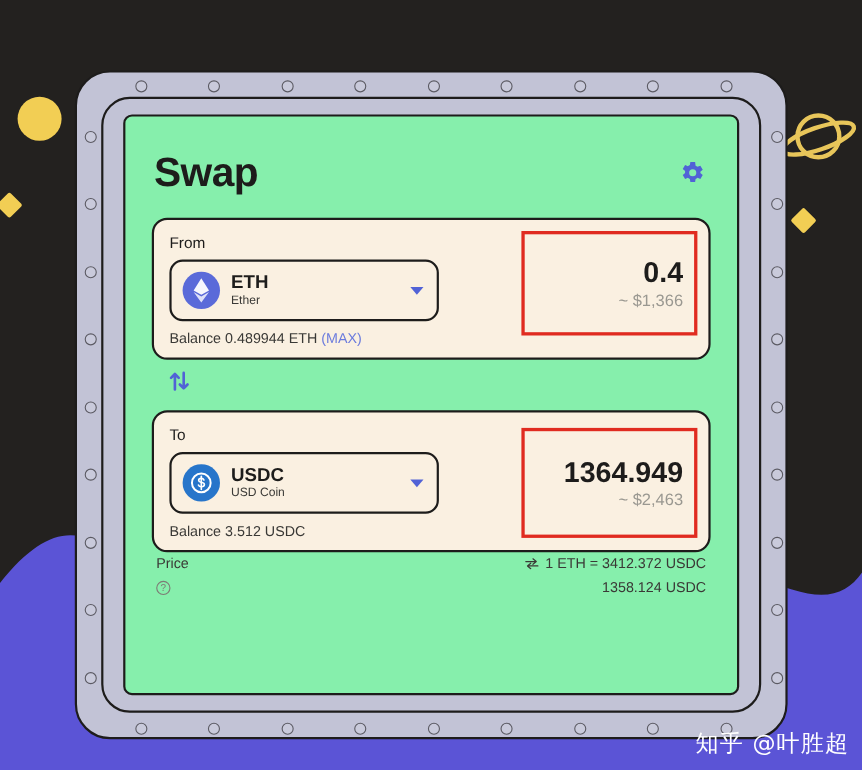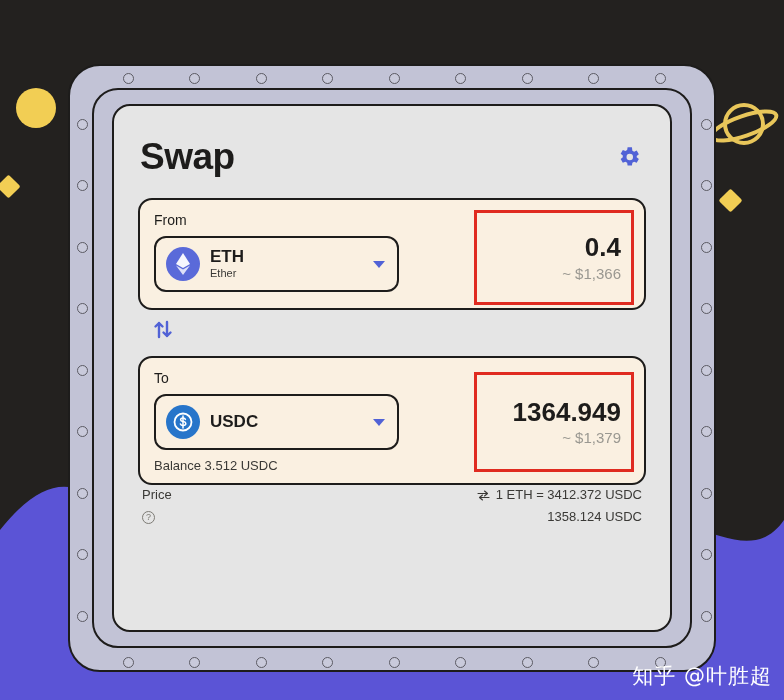--- a/index.html
+++ b/index.html
@@ -57,23 +57,23 @@
     border-radius: 50%;
     border: 1.5px solid #5b5a63;
     background: #c9cadb;
   }
 
   
   .card {
     position: absolute;
     left: 112px; top: 104px;
     width: 560px; height: 528px;
-    background: #e5e5e5;
+    background: #86efac;
     border: 2.5px solid #1d1c1b;
-    border-radius: 18px;
+    border-radius: 8px;
     padding: 22px 24px 0 24px;
   }
   .card-head {
     display: flex;
     align-items: center;
     justify-content: space-between;
     height: 58px;
     padding: 0 2px;
   }
   .card-title {
@@ -319,20 +319,24 @@
             <polygon points="8,17.5 15,13.5 8,23 1,13.5" fill="#ffffff" opacity="0.8"></polygon>
           </svg>
         </div>
         <div class="token-texts">
           <div class="token-sym">ETH</div>
           <div class="token-name">Ether</div>
         </div>
         <div class="caret"></div>
       </div>
 
+      <div class="balance">
+        <span>Balance 0.489944 ETH</span>
+        <span class="maxlink">(MAX)</span>
+      </div>
 
       <div class="amount-box">
         <div class="amount-val">0.4</div>
         <div class="amount-usd">~ $1,366</div>
       </div>
     </div>
 
     <div class="swap-arrows">
       <svg width="26" height="26" viewBox="0 0 26 26">
         <path d="M9 21 L9 7 M9 7 L5.5 10.5 M9 7 L12.5 10.5" stroke="#5162d6" stroke-width="2.4" fill="none" stroke-linecap="round" stroke-linejoin="round"></path>
@@ -346,31 +350,32 @@
       <div class="token-select">
         <div class="token-icon" style="background:#2775ca;">
           <svg width="26" height="26" viewBox="0 0 26 26">
             <circle cx="13" cy="13" r="8.5" fill="none" stroke="#ffffff" stroke-width="1.8"></circle>
             <path d="M15.4 10.4c-.4-1-1.3-1.5-2.4-1.5-1.4 0-2.4.7-2.4 1.8 0 .9.6 1.4 2 1.7l1 .2c1.5.3 2.2.9 2.2 1.9 0 1.2-1.1 2-2.7 2-1.3 0-2.3-.5-2.7-1.6" fill="none" stroke="#ffffff" stroke-width="1.5" stroke-linecap="round"></path>
             <path d="M13 7.1 L13 18.9" stroke="#ffffff" stroke-width="1.5" stroke-linecap="round"></path>
           </svg>
         </div>
         <div class="token-texts">
           <div class="token-sym">USDC</div>
+          <div class="token-name">USD Coin</div>
         </div>
         <div class="caret"></div>
       </div>
 
       <div class="balance">
         <span>Balance 3.512 USDC</span>
       </div>
 
       <div class="amount-box tall">
         <div class="amount-val">1364.949</div>
-        <div class="amount-usd">~ $1,379</div>
+        <div class="amount-usd">~ $2,463</div>
       </div>
     </div>
 
     <div class="info-rows">
       <div class="info-row">
         <div class="info-left">
           <span>Price</span>
         </div>
         <div class="info-right">
           <svg width="13" height="11" viewBox="0 0 13 11">

